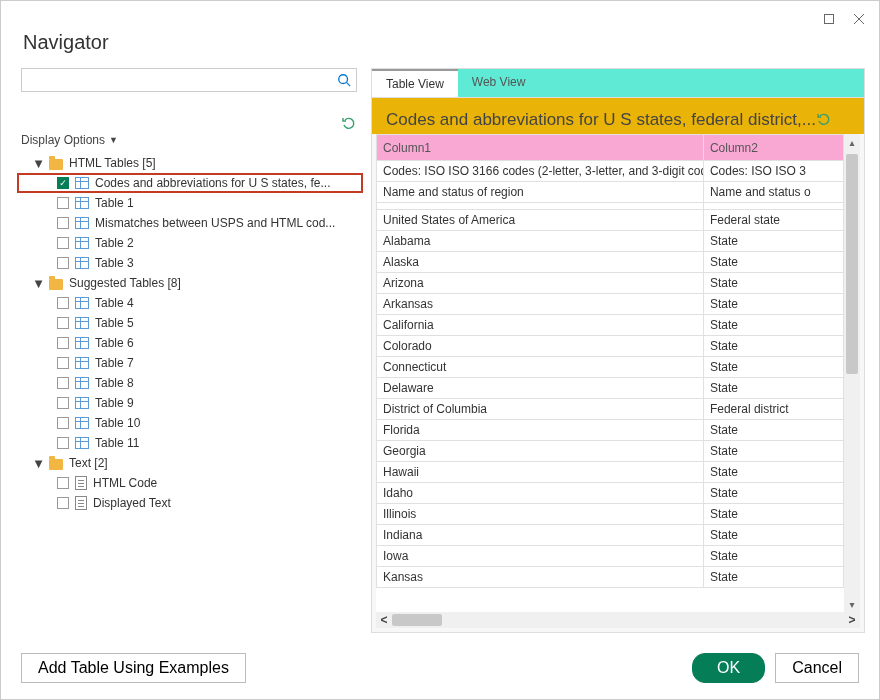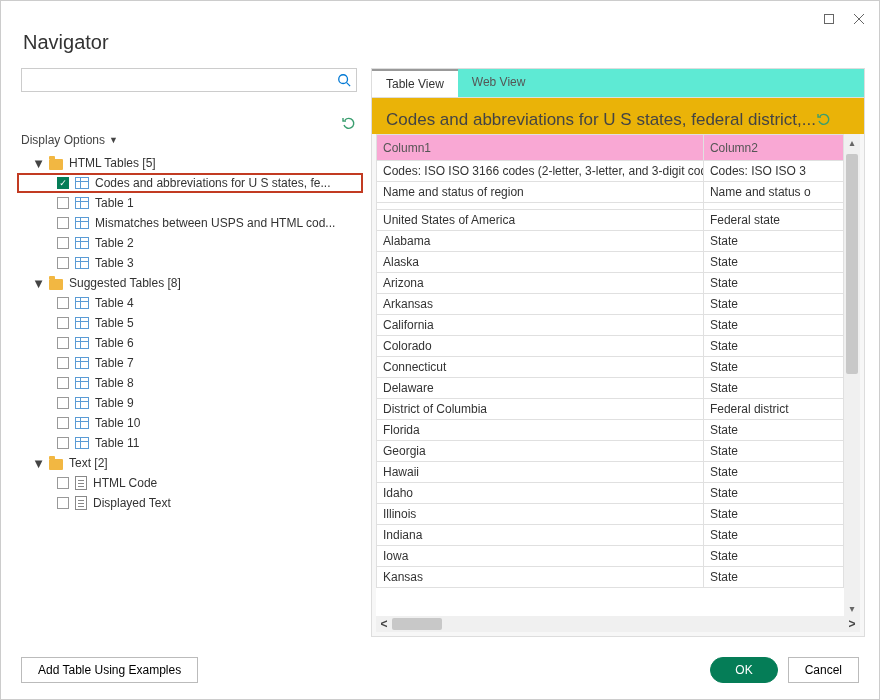--- a/index.html
+++ b/index.html
@@ -42,21 +42,21 @@
 .grid th { background: #f9a8d4; color: #555; font-weight: 400; height: 26px; }
 .vscroll { width: 16px; background: #f0f0f0; position: relative; }
 .vscroll .thumb { position: absolute; left: 2px; right: 2px; top: 20px; height: 220px; background: #c8c8c8; border-radius: 2px; cursor: pointer; }
 .vscroll .arrow { position: absolute; left: 0; right: 0; height: 16px; display: flex; align-items: center; justify-content: center; color: #666; cursor: pointer; font-size: 10px; }
 .vscroll .arrow.up { top: 0; } .vscroll .arrow.down { bottom: 0; }
 .hscroll { height: 16px; background: #f0f0f0; margin: 0 4px 4px 4px; position: relative; display: flex; align-items: center; }
 .hscroll .arrow { width: 16px; height: 16px; display: flex; align-items: center; justify-content: center; color: #444; cursor: pointer; font-size: 12px; font-weight: bold; }
 .hscroll .track { flex: 1; position: relative; height: 100%; }
 .hscroll .thumb { position: absolute; top: 2px; bottom: 2px; left: 0; width: 50px; background: #c8c8c8; border-radius: 2px; cursor: pointer; }
 .footer { display: flex; justify-content: space-between; align-items: center; padding: 20px 6px 2px 6px; }
-.btn { border: 1px solid #bbb; background: #fff; padding: 5px 16px; font-size: 12px; cursor: pointer; }
+.btn { border: 1px solid #bbb; background: #fff; padding: 5px 16px; font-size: 16px; cursor: pointer; }
 .btn.primary { background: #057d57; border-color: #057d57; color: #fff; padding: 5px 24px; border-radius: 13px; }
 .footer .right-btns { display: flex; gap: 10px; }
 .small-icon { color: #888; cursor: pointer; }
 .refresh-icon svg { width: 16px; height: 16px; }
 </style>
 </head>
 <body>
 
 <div class="window">
   <div class="titlebar">

